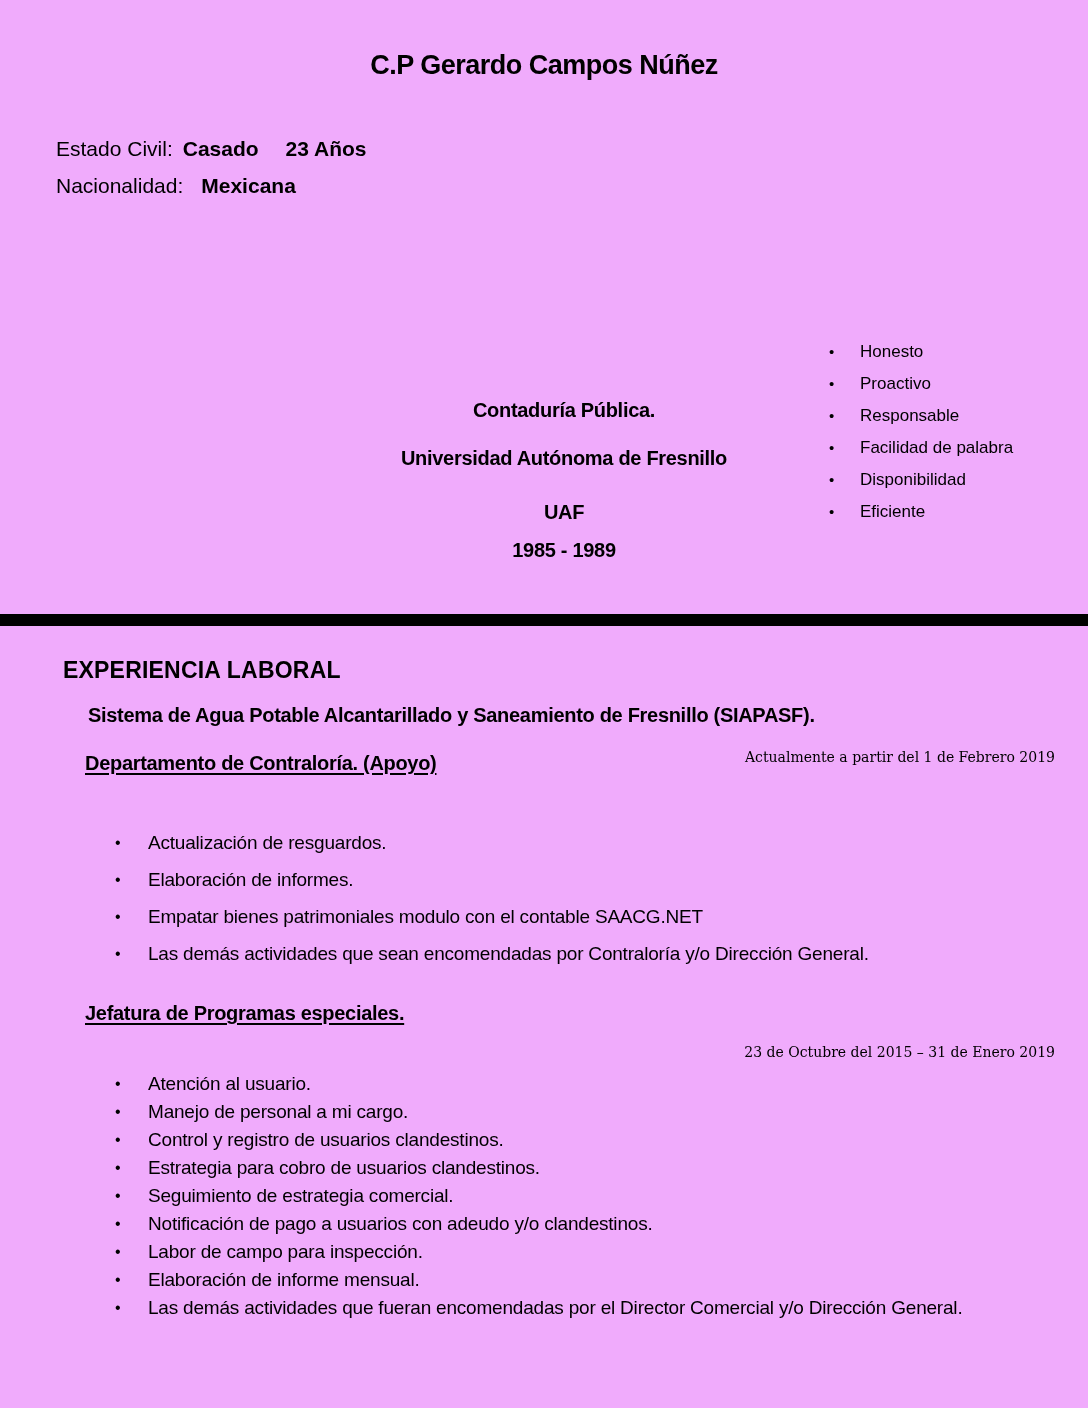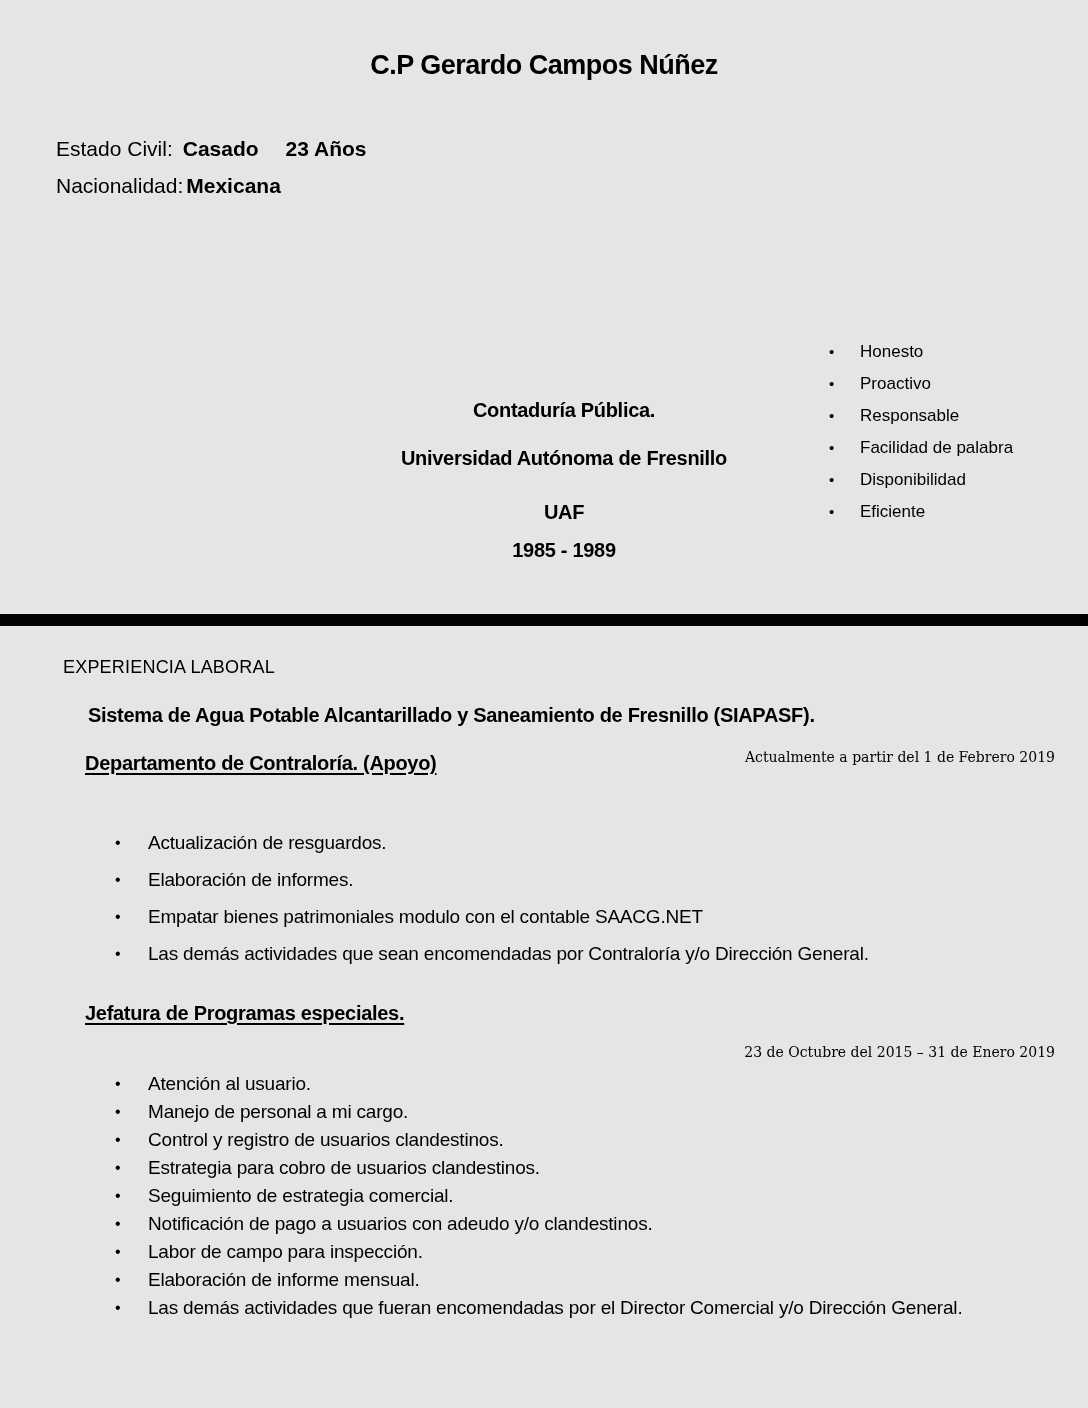--- a/index.html
+++ b/index.html
@@ -1,40 +1,40 @@
 <!DOCTYPE html>
 <html><head>
 <meta charset="utf-8">
 <style>
   html, body { margin: 0; padding: 0; background: #ffffff; }
   .page {
     position: relative;
     width: 1088px;
     height: 1408px;
-    background: #e5e5e5;
+    background: #f0abfc;
     color: #000000;
     font-family: "Liberation Sans", sans-serif;
     overflow: hidden;
   }
 
   .title {
     position: absolute;
     top: 50px; left: 0; width: 100%;
     text-align: center;
     font-size: 27px;
     font-weight: bold;
     letter-spacing: -0.5px;
   }
 
   .personal { position: absolute; left: 56px; top: 137px; font-size: 21px; }
   .personal .row { line-height: 24px; margin-bottom: 13px; white-space: nowrap; }
   .personal .val { font-weight: bold; }
   .gap-sm { margin-left: 10px; }
   .gap-lg { margin-left: 27px; }
-  .gap-xs { margin-left: 3px; }
+  .gap-xs { margin-left: 18px; }
 
   .qualities {
     position: absolute; left: 829px; top: 342px;
     margin: 0; padding: 0; list-style: none;
     font-size: 17px;
   }
   .qualities li { display: flex; line-height: 20px; margin-bottom: 12px; }
   .qualities .marker { flex: 0 0 31px; font-size: 15px; }
 
   .education {
@@ -51,21 +51,21 @@
   .education .l3 { margin-bottom: 16px; }
 
   .divider {
     position: absolute; top: 614px; left: 0;
     width: 1088px; height: 12px;
     background: #000000;
   }
 
   .exp-section-title {
     position: absolute; left: 63px; top: 657px;
-    font-size: 18px; font-weight: normal;
+    font-size: 23px; font-weight: bold;
     letter-spacing: 0.2px;
   }
   .employer {
     position: absolute; left: 88px; top: 704px;
     font-size: 20px; font-weight: bold; letter-spacing: -0.3px; text-align: right;
   }
   .role-date {
     position: absolute; right: 33px;
     font-family: "DejaVu Serif", serif;
     font-size: 14px;

